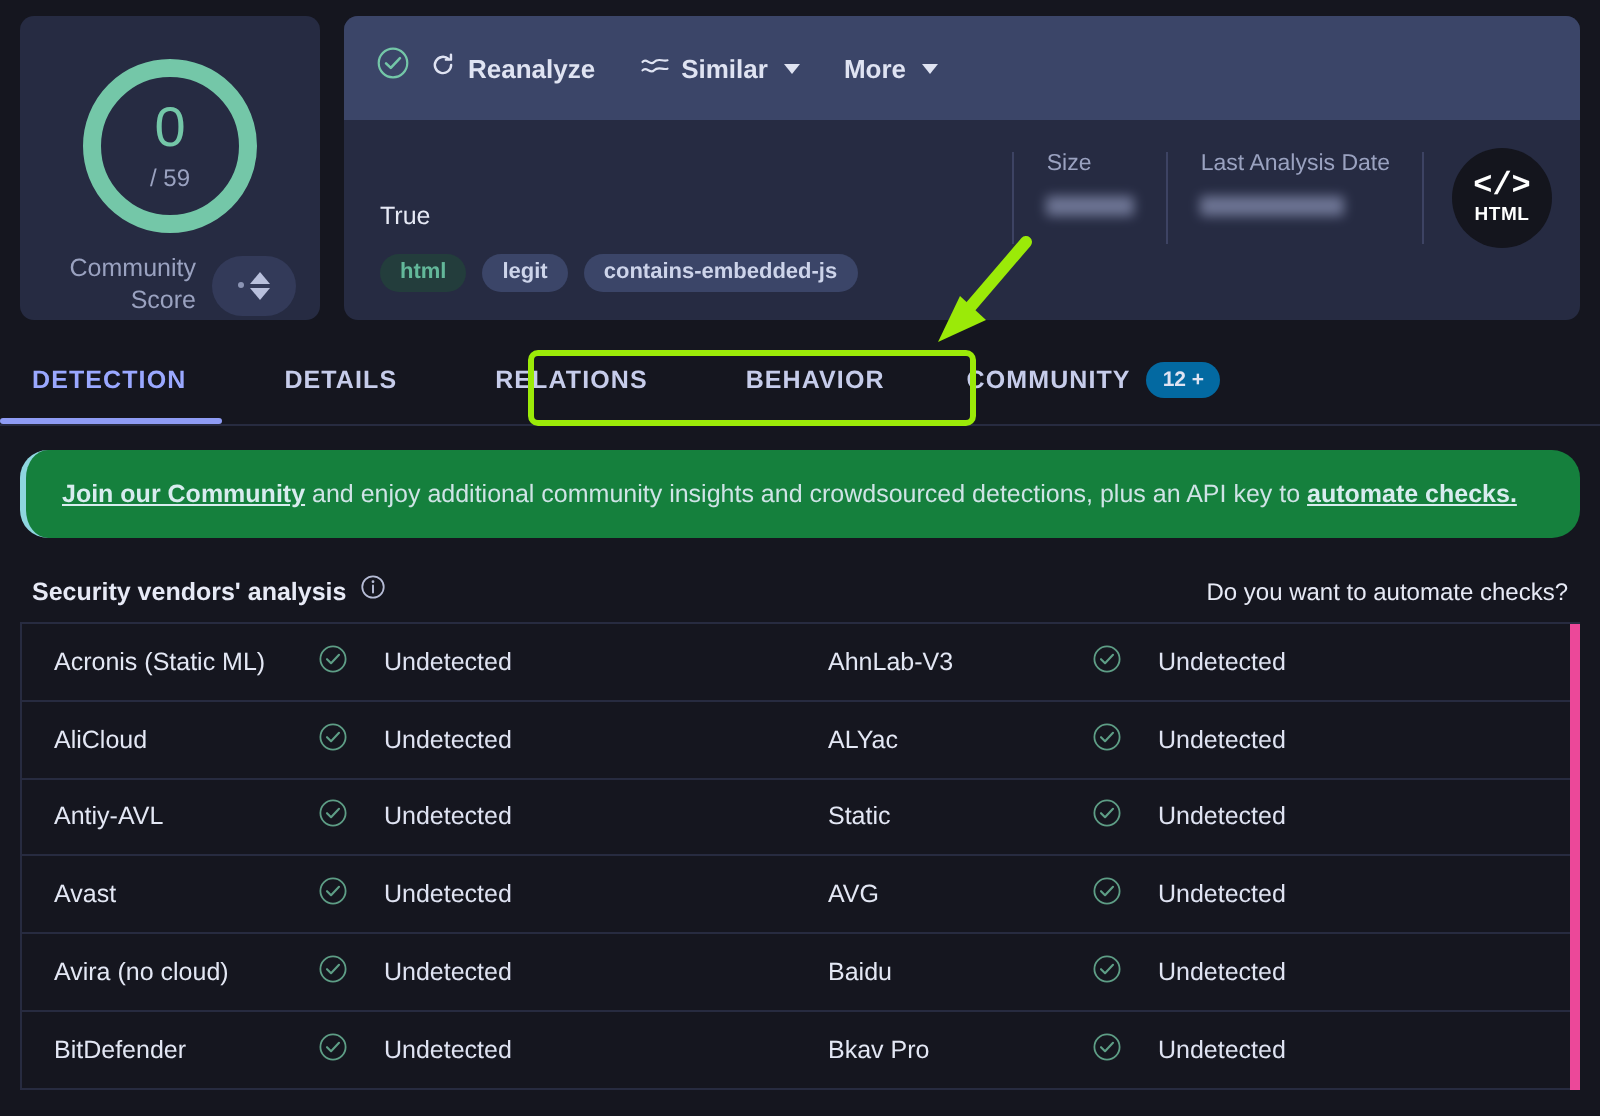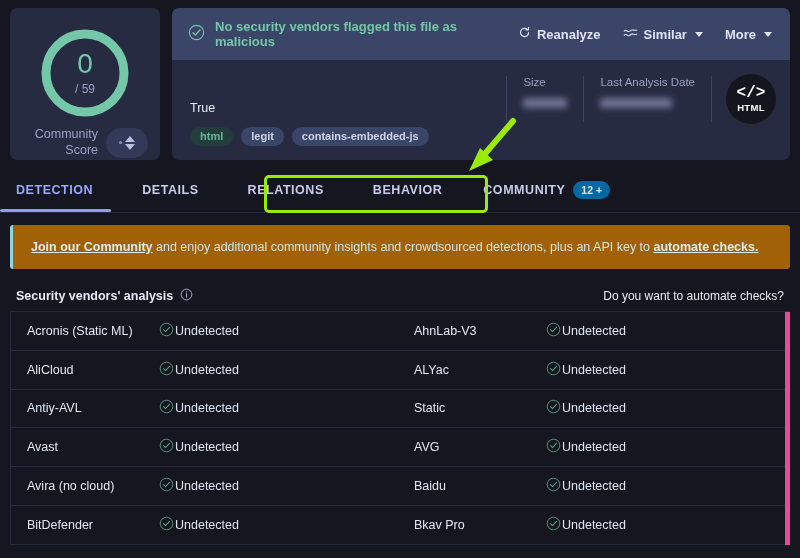--- a/index.html
+++ b/index.html
@@ -89,41 +89,41 @@
   .tab.with-badge { display: flex; align-items: center; }
 
   .highlight-box {
     position: absolute; left: 264px; top: 175px; width: 224px; height: 38px;
     border: 3px solid #9bea08; border-radius: 5px; pointer-events: none;
   }
   .arrow-svg { position: absolute; left: 455px; top: 115px; pointer-events: none; }
 
   
   .banner {
-    margin: 12px 10px 0 10px; background: #a16207; border-left: 3px solid #8fd6e0;
-    border-radius: 3px; height: 44px; display: flex; align-items: center; padding-left: 18px;
+    margin: 12px 10px 0 10px; background: #15803d; border-left: 3px solid #8fd6e0;
+    border-radius: 14px; height: 44px; display: flex; align-items: center; padding-left: 18px;
   }
   .banner-text { font-size: 12.5px; color: #cfe3e6; }
   .banner-link { color: #d8ecef; font-weight: bold; text-decoration: underline; }
 
   
   .analysis-head {
     margin: 11px 10px 0 10px; height: 32px; display: flex; align-items: center;
     border-bottom: 1px solid #272b40; padding: 0 6px 0 6px;
   }
   .analysis-title { font-size: 12.5px; font-weight: bold; color: #e7eaf6; }
   .info-icon { margin-left: 7px; }
   .automate-q { margin-left: auto; font-size: 12px; color: #e7eaf6; }
 
   
   .vendor-table { margin: 0 10px; border-left: 1px solid #272b40; border-right: 5px solid #ec4899; }
   .vrow { display: flex; height: 38.8px; align-items: center; border-bottom: 1px solid #272b40; }
   .vcell { display: flex; align-items: center; width: 50%; }
   .vname { font-size: 12.5px; color: #e3e7f4; width: 148px; padding-left: 16px; }
-  .vstatus { display: flex; align-items: center; gap: 1px; font-size: 12.5px; color: #dfe3f2; }
+  .vstatus { display: flex; align-items: center; gap: 18px; font-size: 12.5px; color: #dfe3f2; }
   .ok-icon { flex: 0 0 auto; }
 </style>
 </head>
 <body>
 
 <div class="page">
 
   <div class="top-row">
 
     <div class="score-card">
@@ -153,21 +153,20 @@
 
     <div class="file-card">
 
       <div class="verdict-bar">
         <span>
           <svg width="17" height="17" viewBox="0 0 20 20">
             <circle cx="10" cy="10" r="8.4" fill="none" stroke="#74c7a8" stroke-width="1.3"></circle>
             <path d="M5.9 10.2 L8.7 12.9 L14.1 7.1" fill="none" stroke="#74c7a8" stroke-width="1.5" stroke-linecap="round" stroke-linejoin="round"></path>
           </svg>
         </span>
-        <span class="verdict-text">No security vendors flagged this file as malicious</span>
         <div class="verdict-actions">
           <div class="action">
             <span>
               <svg width="13" height="13" viewBox="0 0 16 16">
                 <path d="M13 8a5 5 0 1 1-1.6-3.7" fill="none" stroke="#dfe3f2" stroke-width="1.5" stroke-linecap="round"></path>
                 <path d="M12.9 1.6 L12.9 4.7 L9.8 4.7" fill="none" stroke="#dfe3f2" stroke-width="1.5" stroke-linecap="round" stroke-linejoin="round"></path>
               </svg>
             </span>
             <span>Reanalyze</span>
           </div>

